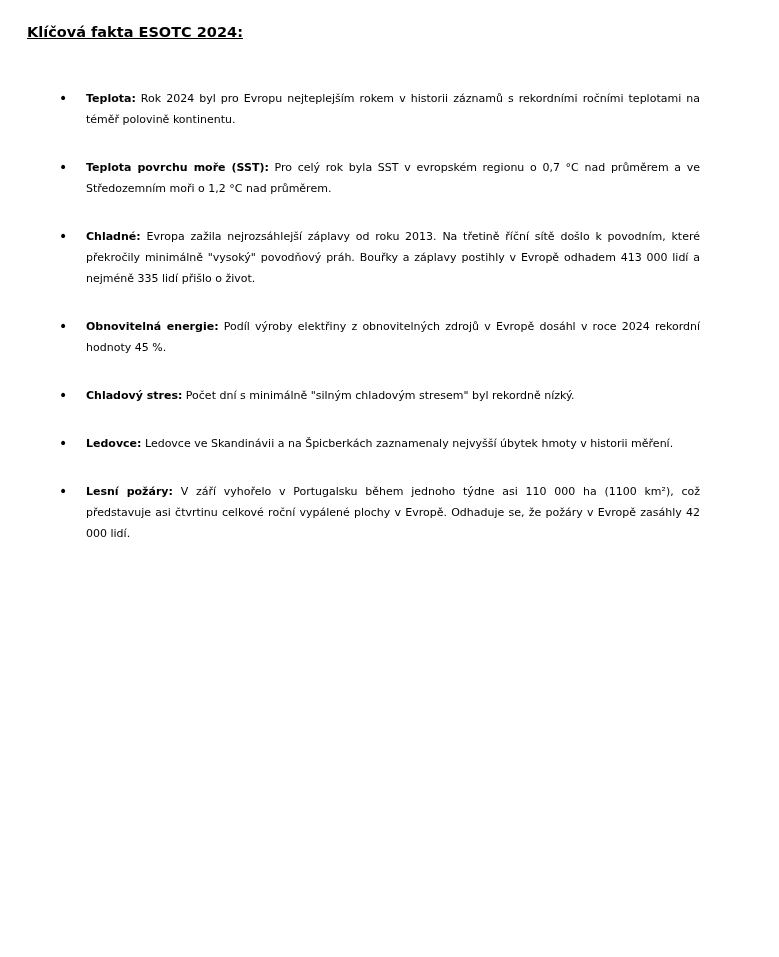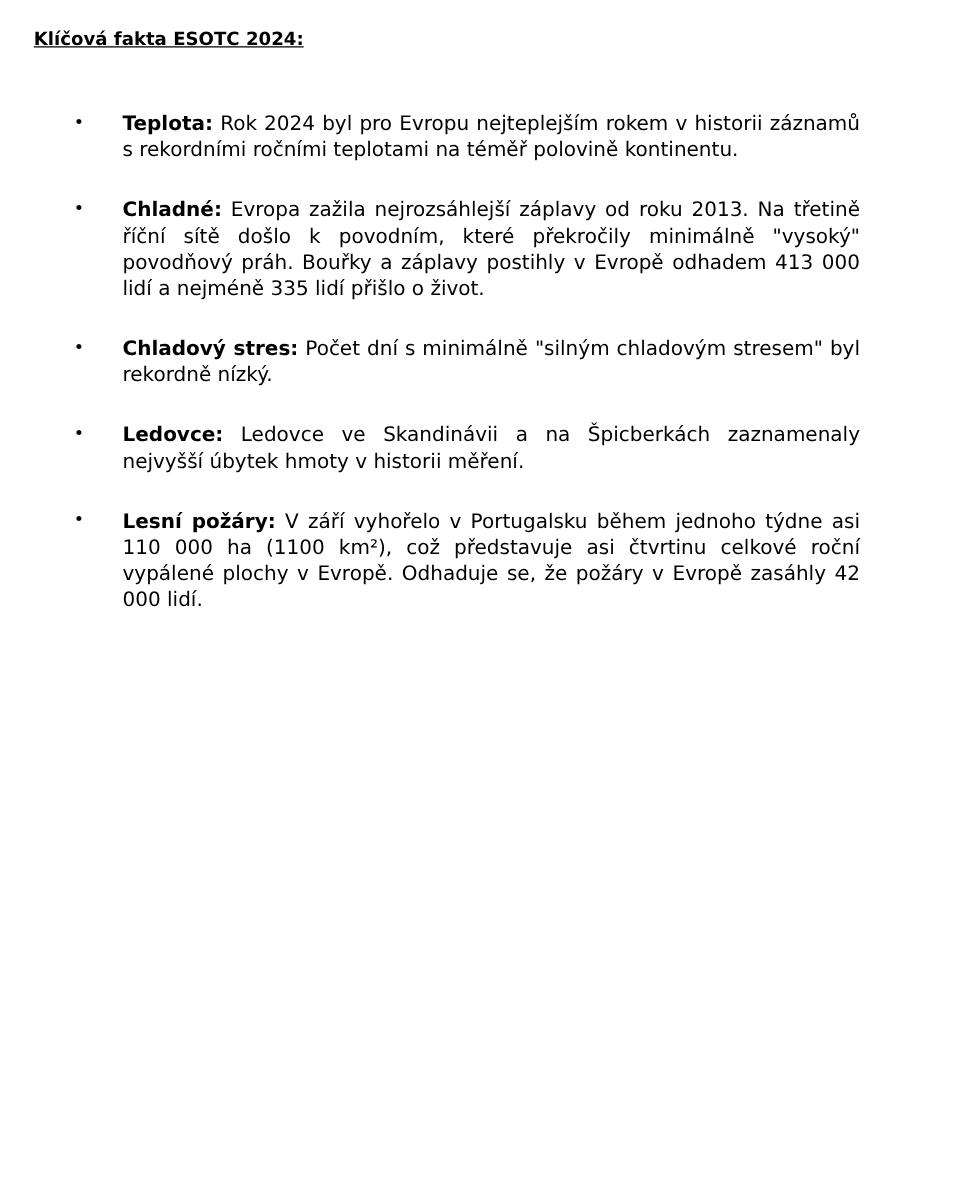--- a/index.html
+++ b/index.html
@@ -40,41 +40,47 @@
   }
   .fact-item::before {
     content: "\2022";
     position: absolute;
     left: -27px;
     top: 0;
     font-size: 14px;
     line-height: 21px;
   }
   .fact-text {
-    margin: 12px;
-    font-size: 16px;
+    margin: 0;
+    font-size: 11px;
     line-height: 21px;
     text-align: justify;
   }
   .fact-term {
     font-weight: bold;
   }
 </style>
 </head>
 <body>
 
 <main class="page">
   <h1 class="doc-title">Klíčová fakta ESOTC 2024:</h1>
 
   <ul class="fact-list">
     <li class="fact-item">
       <p class="fact-text"><strong class="fact-term">Teplota:</strong><span> Rok 2024 byl pro Evropu nejteplejším rokem v historii záznamů s rekordními ročními teplotami na téměř polovině kontinentu.</span></p>
     </li>
     <li class="fact-item">
+      <p class="fact-text"><strong class="fact-term">Teplota povrchu moře (SST):</strong><span> Pro celý rok byla SST v evropském regionu o 0,7 °C nad průměrem a ve Středozemním moři o 1,2 °C nad průměrem.</span></p>
+    </li>
+    <li class="fact-item">
       <p class="fact-text"><strong class="fact-term">Chladné:</strong><span> Evropa zažila nejrozsáhlejší záplavy od roku 2013. Na třetině říční sítě došlo k povodním, které překročily minimálně "vysoký" povodňový práh. Bouřky a záplavy postihly v Evropě odhadem 413 000 lidí a nejméně 335 lidí přišlo o život.</span></p>
+    </li>
+    <li class="fact-item">
+      <p class="fact-text"><strong class="fact-term">Obnovitelná energie:</strong><span> Podíl výroby elektřiny z obnovitelných zdrojů v Evropě dosáhl v roce 2024 rekordní hodnoty 45 %.</span></p>
     </li>
     <li class="fact-item">
       <p class="fact-text"><strong class="fact-term">Chladový stres:</strong><span> Počet dní s minimálně "silným chladovým stresem" byl rekordně nízký.</span></p>
     </li>
     <li class="fact-item">
       <p class="fact-text"><strong class="fact-term">Ledovce:</strong><span> Ledovce ve Skandinávii a na Špicberkách zaznamenaly nejvyšší úbytek hmoty v historii měření.</span></p>
     </li>
     <li class="fact-item">
       <p class="fact-text"><strong class="fact-term">Lesní požáry:</strong><span> V září vyhořelo v Portugalsku během jednoho týdne asi 110 000 ha (1100 km²), což představuje asi čtvrtinu celkové roční vypálené plochy v Evropě. Odhaduje se, že požáry v Evropě zasáhly 42 000 lidí.</span></p>
     </li>

